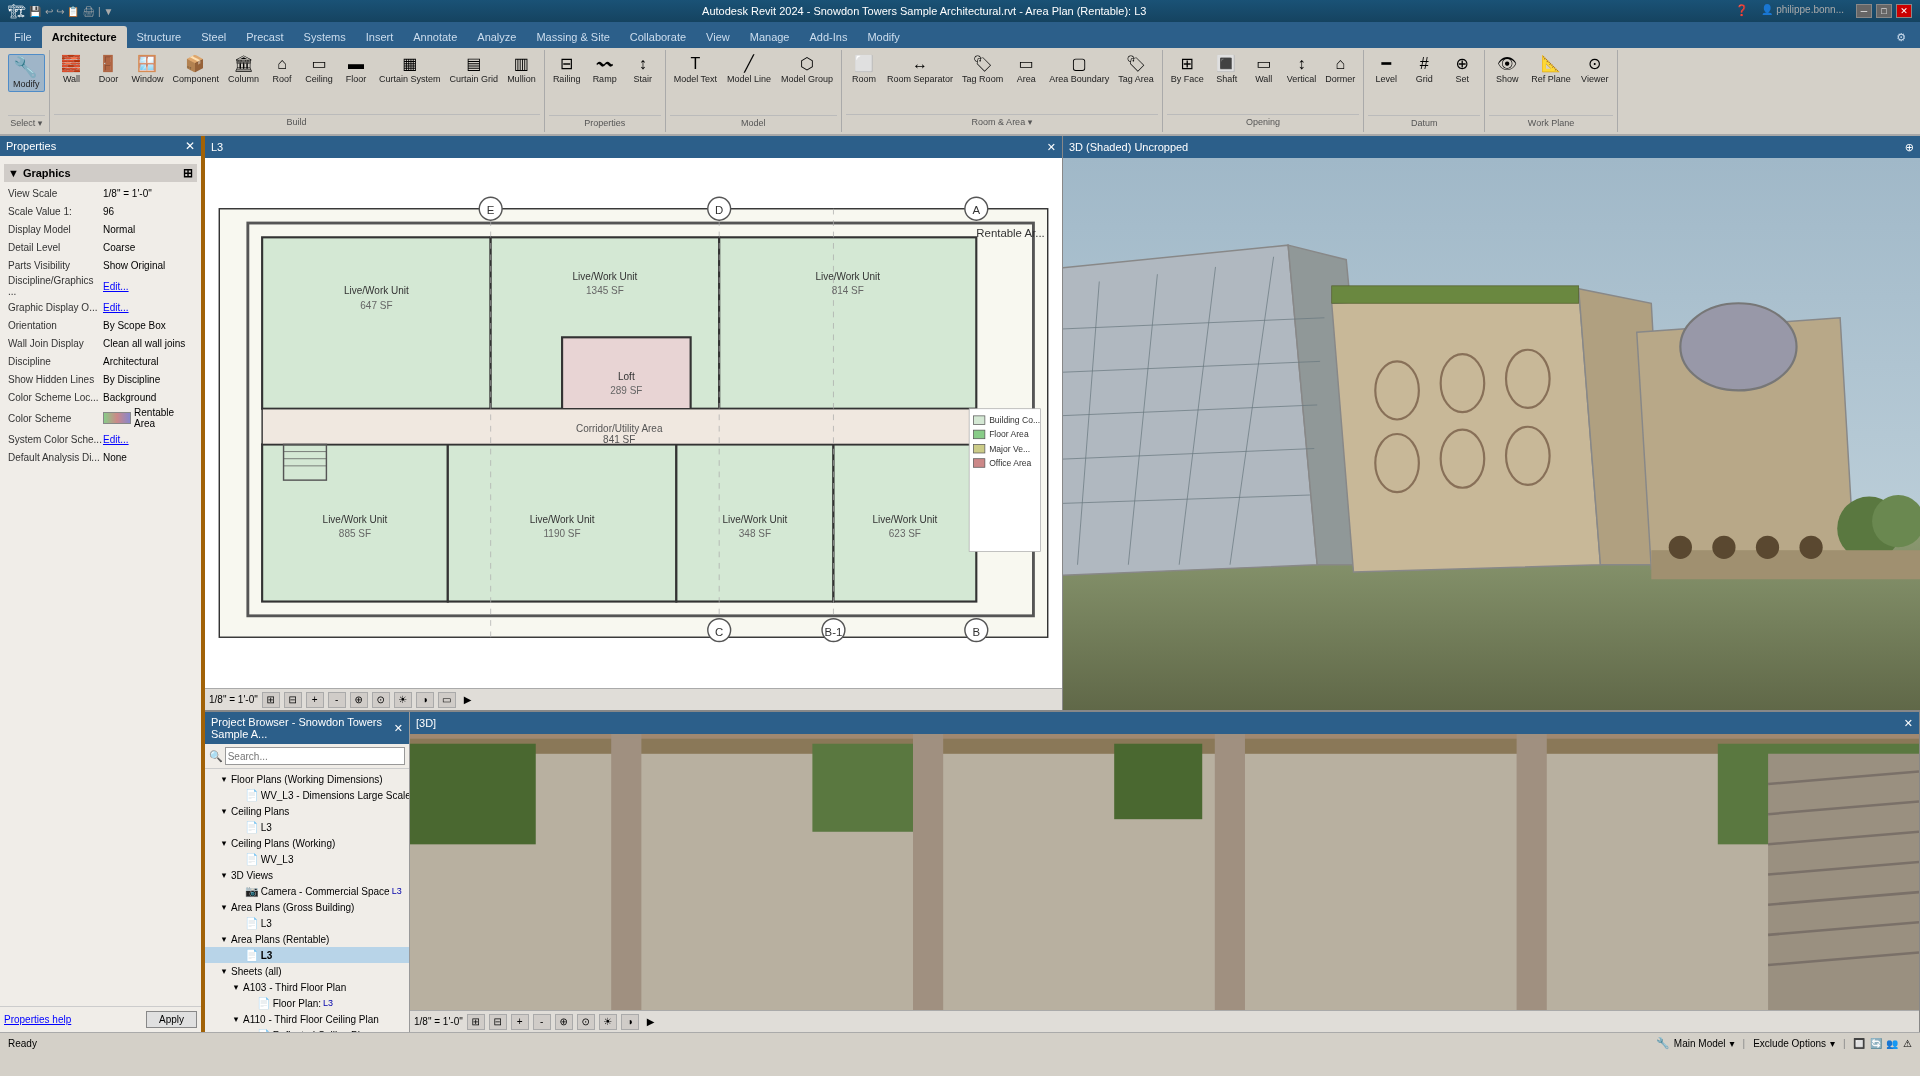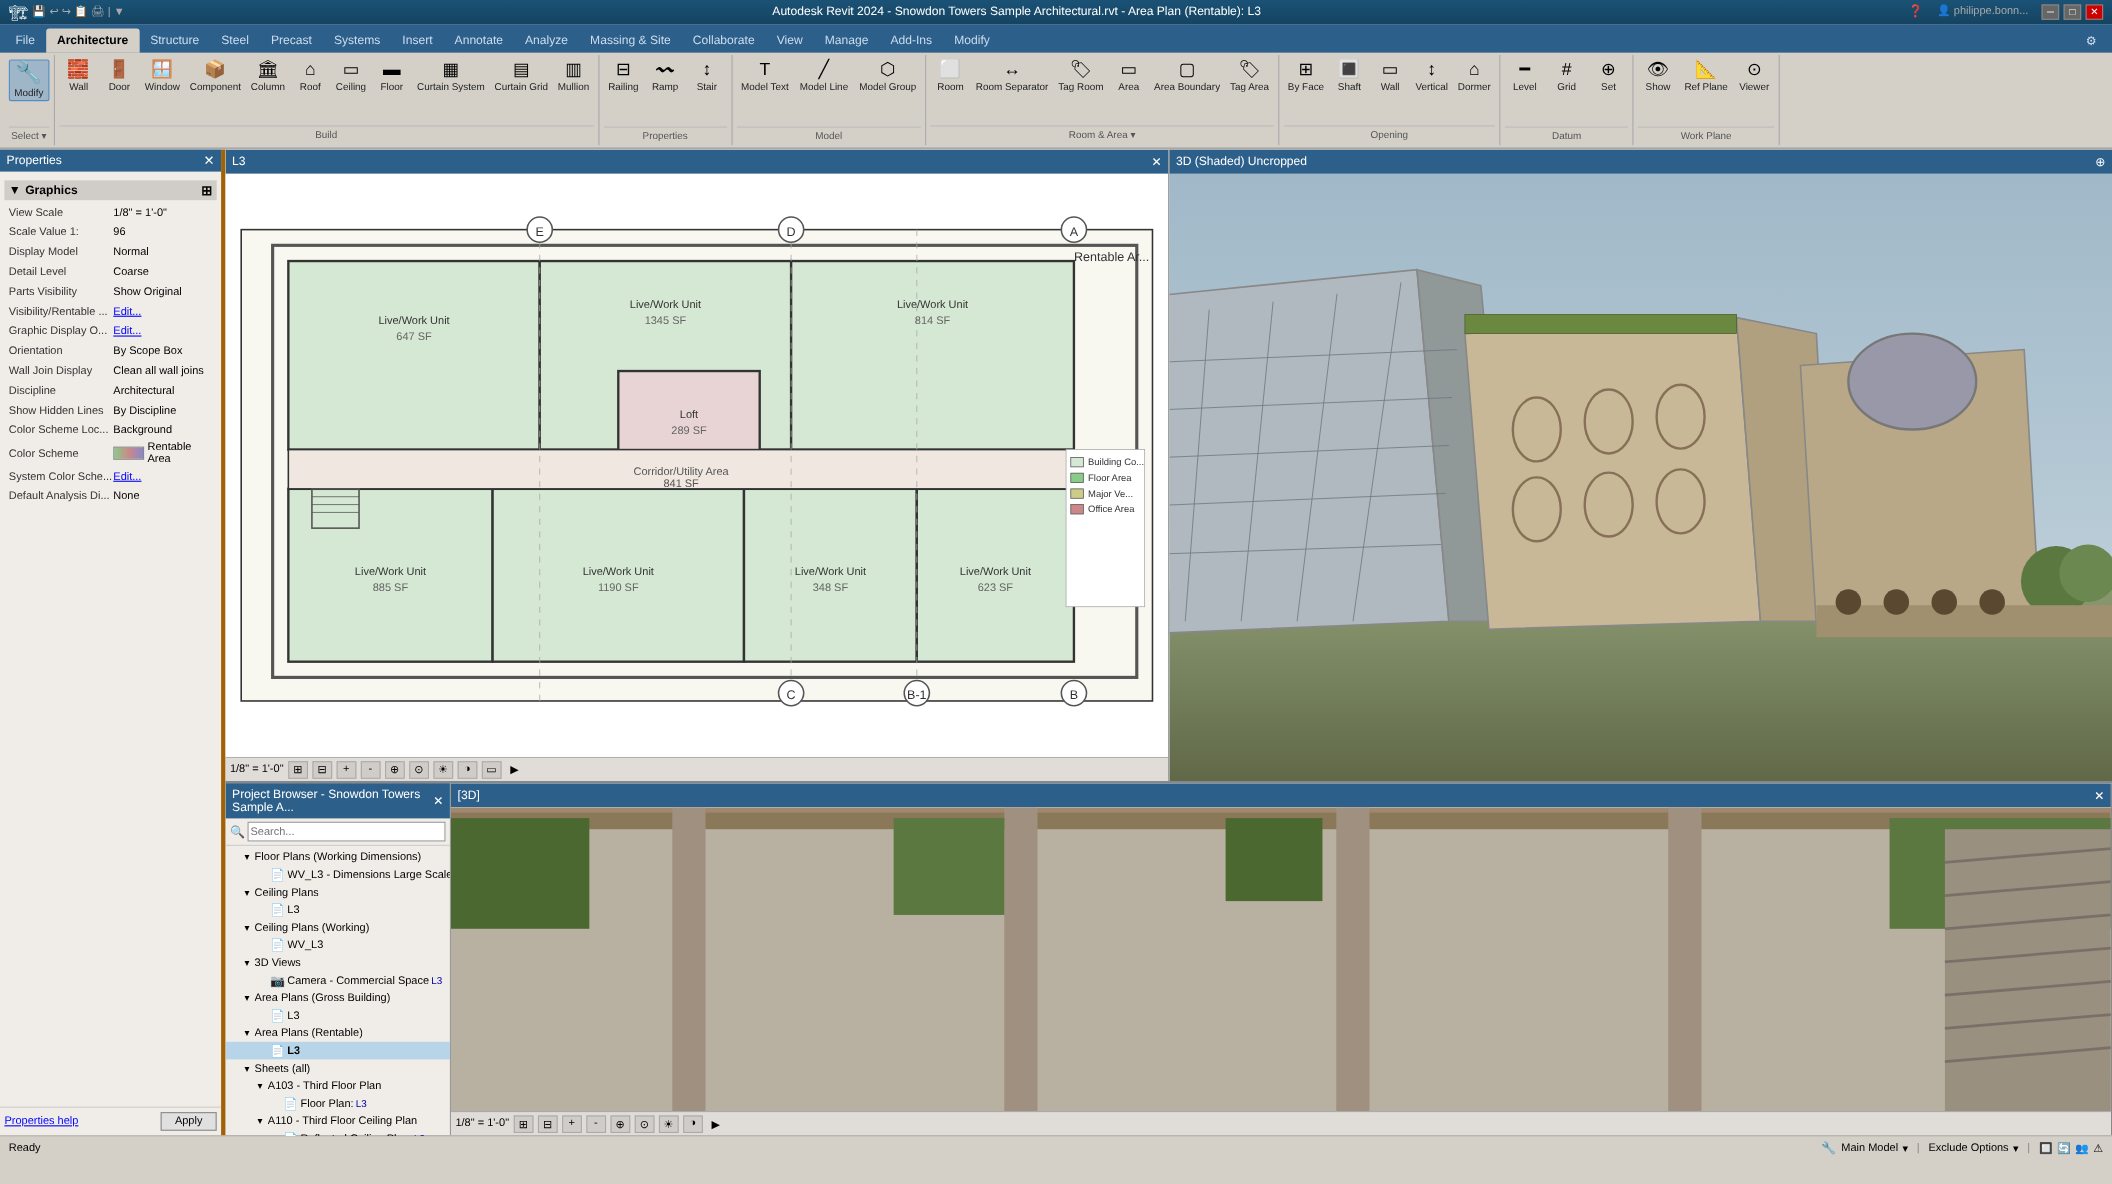--- a/index.html
+++ b/index.html
@@ -619,21 +619,21 @@
       </div>
       <div class="prop-row">
         <span class="prop-label">Detail Level</span>
         <span class="prop-value">Coarse</span>
       </div>
       <div class="prop-row">
         <span class="prop-label">Parts Visibility</span>
         <span class="prop-value">Show Original</span>
       </div>
       <div class="prop-row">
-        <span class="prop-label">Visibility/Rentable ...</span>
+        <span class="prop-label">Discipline/Graphics ...</span>
         <span class="prop-value link">Edit...</span>
       </div>
       <div class="prop-row">
         <span class="prop-label">Graphic Display O...</span>
         <span class="prop-value link">Edit...</span>
       </div>
       <div class="prop-row">
         <span class="prop-label">Orientation</span>
         <span class="prop-value">By Scope Box</span>
       </div>

